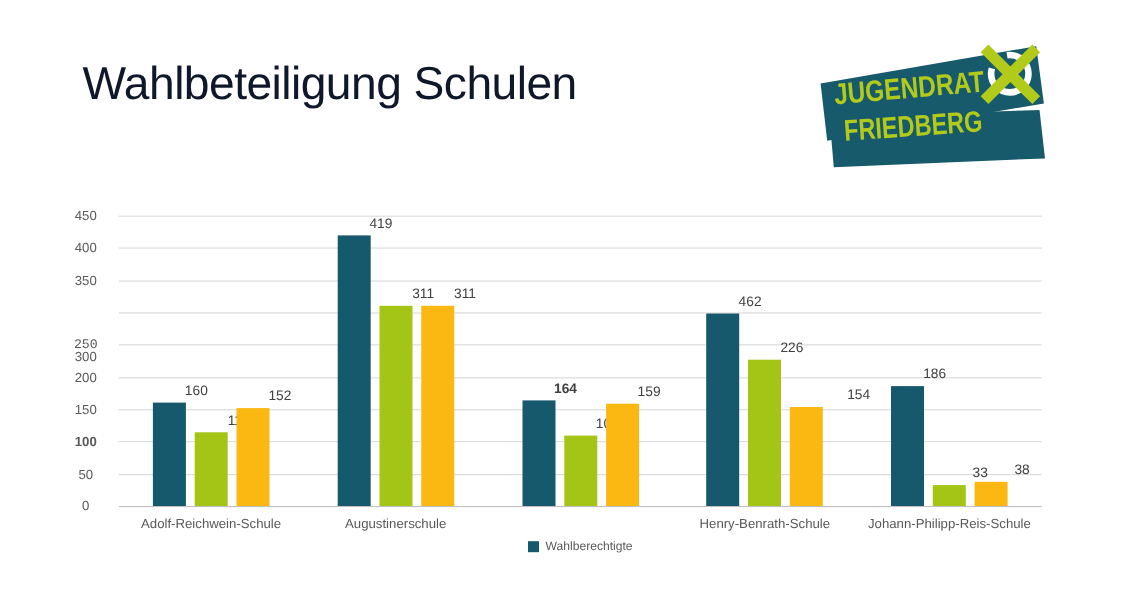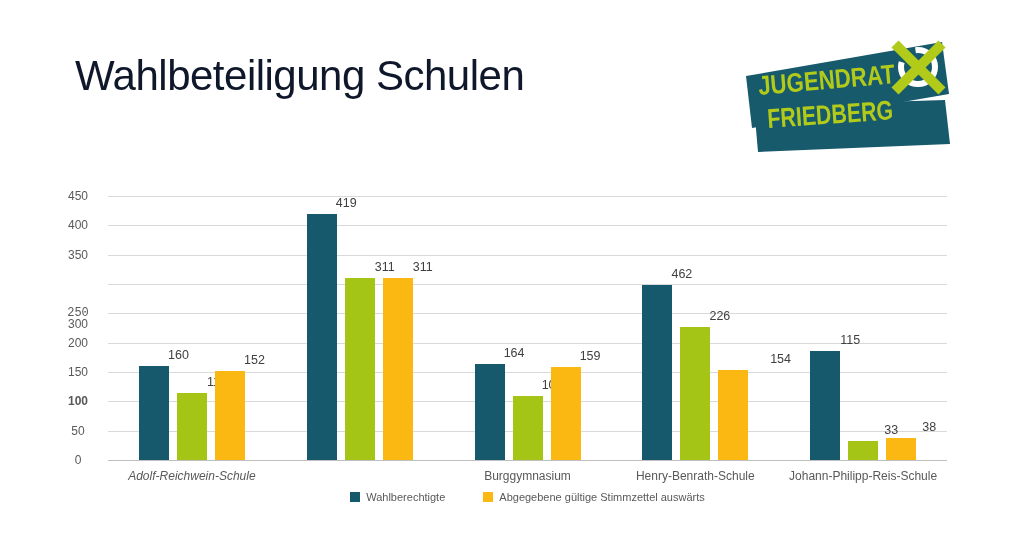--- a/index.html
+++ b/index.html
@@ -82,54 +82,50 @@
       <div class="gridline" style="top: 29.3333px;"></div>
       <div class="y-label" style="left: -52px; top: 21.3333px;">400</div>
       <div class="gridline" style="top: 0px;"></div>
       <div class="y-label" style="left: -52px; top: -8px;">450</div>
       <div class="bar" style="left: 30.9px; width: 30px; height: 93.8667px; background: rgb(23, 89, 108);"></div>
       <div class="bar-value" style="left: 10.9px; top: 152.133px;">160</div>
       <div class="bar" style="left: 68.9px; width: 30px; height: 66.88px; background: rgb(164, 197, 22);"></div>
       <div class="bar-value" style="left: 48.9px; top: 179.12px;">114</div>
       <div class="bar" style="left: 106.9px; width: 30px; height: 89.1733px; background: rgb(251, 183, 18);"></div>
       <div class="bar-value" style="left: 86.9px; top: 156.827px;">152</div>
-      <div class="x-label" style="left: 0px; width: 167.8px; top: 273px; font-style: italic;">Adolf-Reichwein-Schule</div>
+      <div class="x-label" style="left: 0px; width: 167.8px; top: 273px;">Adolf-Reichwein-Schule</div>
       <div class="bar" style="left: 198.7px; width: 30px; height: 245.813px; background: rgb(23, 89, 108);"></div>
       <div class="bar-value" style="left: 178.7px; top: 0.186667px;">419</div>
       <div class="bar" style="left: 236.7px; width: 30px; height: 182.453px; background: rgb(164, 197, 22);"></div>
       <div class="bar-value" style="left: 216.7px; top: 63.5467px;">311</div>
       <div class="bar" style="left: 274.7px; width: 30px; height: 182.453px; background: rgb(251, 183, 18);"></div>
       <div class="bar-value" style="left: 254.7px; top: 63.5467px;">311</div>
+      <div class="x-label" style="left: 167.8px; width: 167.8px; top: 273px;">Augustinerschule</div>
       <div class="bar" style="left: 366.5px; width: 30px; height: 96.2133px; background: rgb(23, 89, 108);"></div>
-      <div class="bar-value" style="left: 346.5px; top: 149.787px;">164</div>
+      <div class="bar-value" style="left: 346.5px; top: 149.787px; font-weight: bold;">164</div>
       <div class="bar" style="left: 404.5px; width: 30px; height: 63.9467px; background: rgb(164, 197, 22);"></div>
       <div class="bar-value" style="left: 384.5px; top: 182.053px;">109</div>
       <div class="bar" style="left: 442.5px; width: 30px; height: 93.28px; background: rgb(251, 183, 18);"></div>
       <div class="bar-value" style="left: 422.5px; top: 152.72px;">159</div>
-      <div class="x-label" style="left: 335.6px; width: 167.8px; top: 273px;">Burggymnasium</div>
       <div class="bar" style="left: 534.3px; width: 30px; height: 174.827px; background: rgb(23, 89, 108);"></div>
       <div class="bar-value" style="left: 514.3px; top: 71.1733px;">462</div>
       <div class="bar" style="left: 572.3px; width: 30px; height: 132.587px; background: rgb(164, 197, 22);"></div>
       <div class="bar-value" style="left: 552.3px; top: 113.413px;">226</div>
       <div class="bar" style="left: 610.3px; width: 30px; height: 90.3467px; background: rgb(251, 183, 18);"></div>
       <div class="bar-value" style="left: 613px; top: 155.653px;">154</div>
       <div class="x-label" style="left: 503.4px; width: 167.8px; top: 273px;">Henry-Benrath-Schule</div>
       <div class="bar" style="left: 702.1px; width: 30px; height: 109.12px; background: rgb(23, 89, 108);"></div>
-      <div class="bar-value" style="left: 682.1px; top: 136.88px;">115</div>
+      <div class="bar-value" style="left: 682.1px; top: 136.88px;">186</div>
       <div class="bar" style="left: 740.1px; width: 30px; height: 19.36px; background: rgb(164, 197, 22);"></div>
       <div class="bar-value" style="left: 720.1px; top: 226.64px;">33</div>
       <div class="bar" style="left: 778.1px; width: 30px; height: 22.2933px; background: rgb(251, 183, 18);"></div>
       <div class="bar-value" style="left: 758.1px; top: 223.707px;">38</div>
       <div class="x-label" style="left: 671.2px; width: 167.8px; top: 273px;">Johann-Philipp-Reis-Schule</div>
     </div>
 
   <div class="legend">
       <div class="legend-item">
         <div class="legend-swatch" style="background: rgb(23, 89, 108);"></div>
         <div class="legend-label">Wahlberechtigte</div>
       </div>
-      <div class="legend-item">
-        <div class="legend-swatch" style="background: rgb(251, 183, 18);"></div>
-        <div class="legend-label">Abgegebene gültige Stimmzettel auswärts</div>
-      </div>
     </div>
 
 </div>
 
 </body></html>

